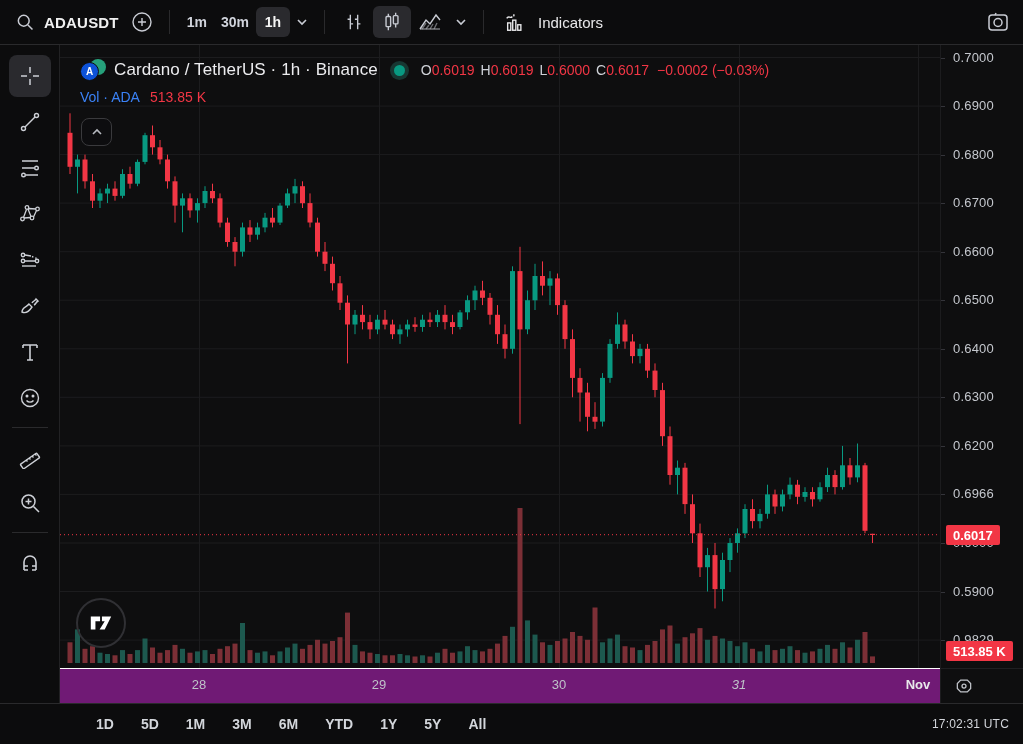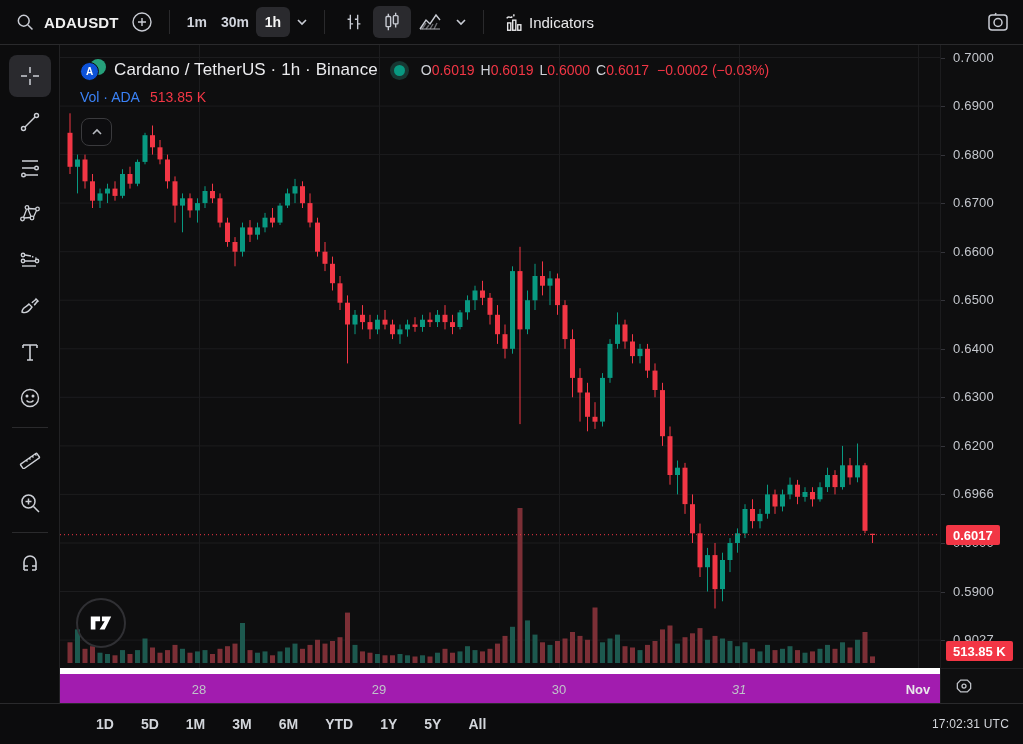--- a/index.html
+++ b/index.html
@@ -16,21 +16,21 @@
   .icon-btn { display:flex; align-items:center; justify-content:center; width:34px; height:34px;
               border-radius:6px; color:#c9ccd4; cursor:pointer; }
   .symbol-name { font-size:15px; font-weight:700; color:#f0f0f0; letter-spacing:.2px; margin:0 6px 0 2px;
                  max-width:84px; overflow:hidden; white-space:nowrap; }
   .interval-btn { min-width:34px; height:30px; padding:0 7px; display:flex; align-items:center; justify-content:center;
                   font-size:14px; font-weight:600; color:#d1d4dc; border-radius:6px; cursor:pointer; }
   .interval-btn.active { background:#2a2a2e; color:#f5f5f5; }
   .tool-btn { width:38px; height:32px; display:flex; align-items:center; justify-content:center;
               border-radius:6px; color:#c9ccd4; cursor:pointer; }
   .tool-btn.active { background:#2a2a2e; }
-  .indicators-btn { display:flex; align-items:center; gap:3px; height:32px; padding:0 10px; border-radius:6px;
+  .indicators-btn { display:flex; align-items:center; gap:12px; height:32px; padding:0 10px; border-radius:6px;
                     font-size:15px; color:#e8e8ea; cursor:pointer; }
   .camera { margin-left:auto; }
 
   
   .left-toolbar { position:absolute; left:0; top:45px; width:60px; height:658px; background:#0c0c0d;
                   border-right:1px solid #222224; display:flex; flex-direction:column; align-items:center; padding-top:8px; }
   .side-tool { width:42px; height:42px; margin:2px 0; display:flex; align-items:center; justify-content:center;
                border-radius:8px; color:#cdd0d6; cursor:pointer; }
   .side-tool.active { background:#2a2a2e; }
   .side-sep { width:36px; height:1px; background:#2a2a2c; margin:6px 0; }
@@ -65,22 +65,22 @@
 
   
   .price-axis { position:absolute; left:940px; top:45px; width:83px; height:623px; background:#0e0e0f;
                 border-left:1px solid #1c1c1e; }
   .tick { position:absolute; left:12px; font-size:13px; color:#c5c8ce; letter-spacing:.2px; }
   .tick-mark { position:absolute; left:0; width:4px; height:1px; background:#34343a; }
   .axis-label { position:absolute; left:5px; height:20px; padding:0 7px; background:#f23645; color:#fff;
                 font-size:13px; font-weight:700; border-radius:2px; display:flex; align-items:center; z-index:6; }
 
   
-  .time-axis { position:absolute; left:60px; top:668px; width:880px; height:35px; background:#a21caf;
-               border-top:6px solid #ffffff; }
+  .time-axis { position:absolute; left:60px; top:668px; width:880px; height:35px; background:#701a75;
+               border-top:1px solid #ffffff; }
   .time-label { position:absolute; top:8px; transform:translateX(-50%); font-size:13px; color:#bfc2c9; }
   .time-label.month { font-weight:700; color:#e8e8ea; }
   .axis-corner { position:absolute; left:940px; top:668px; width:83px; height:35px; background:#0e0e0f;
                  border-top:1px solid #1f1f22; border-left:1px solid #1c1c1e; display:flex; align-items:center; }
   .axis-corner .icon-btn { margin-left:8px; width:30px; height:26px; color:#c2c5cb; }
 
   
   .bottom-bar { position:absolute; left:0; top:703px; width:1023px; height:41px; background:#0c0c0d;
                 border-top:1px solid #2a2a2c; display:flex; align-items:center; padding:0 14px 0 88px; }
   .range-btn { font-size:14px; font-weight:700; color:#d3d6db; padding:4px 8px; border-radius:4px; cursor:pointer; }
@@ -651,21 +651,21 @@
       <div class="tick" style="top: 344px;">0.6300</div>
       <div class="tick-mark" style="top: 401px;"></div>
       <div class="tick" style="top: 393px;">0.6200</div>
       <div class="tick-mark" style="top: 449px;"></div>
       <div class="tick" style="top: 441px;">0.6966</div>
       <div class="tick-mark" style="top: 498px;"></div>
       <div class="tick" style="top: 490px;">0.6000</div>
       <div class="tick-mark" style="top: 547px;"></div>
       <div class="tick" style="top: 539px;">0.5900</div>
       <div class="tick-mark" style="top: 595px;"></div>
-      <div class="tick" style="top: 587px;">0.9027</div>
+      <div class="tick" style="top: 587px;">0.9829</div>
     </div>
 
   <div class="time-axis" id="time-axis">
       <div class="time-label" style="left: 139px;">28</div>
       <div class="time-label" style="left: 319px;">29</div>
       <div class="time-label" style="left: 499px;">30</div>
       <div class="time-label" style="left: 679px; font-style: italic;">31</div>
       <div class="time-label month" style="left: 858px;">Nov</div>
     </div>
   <div class="axis-corner">

